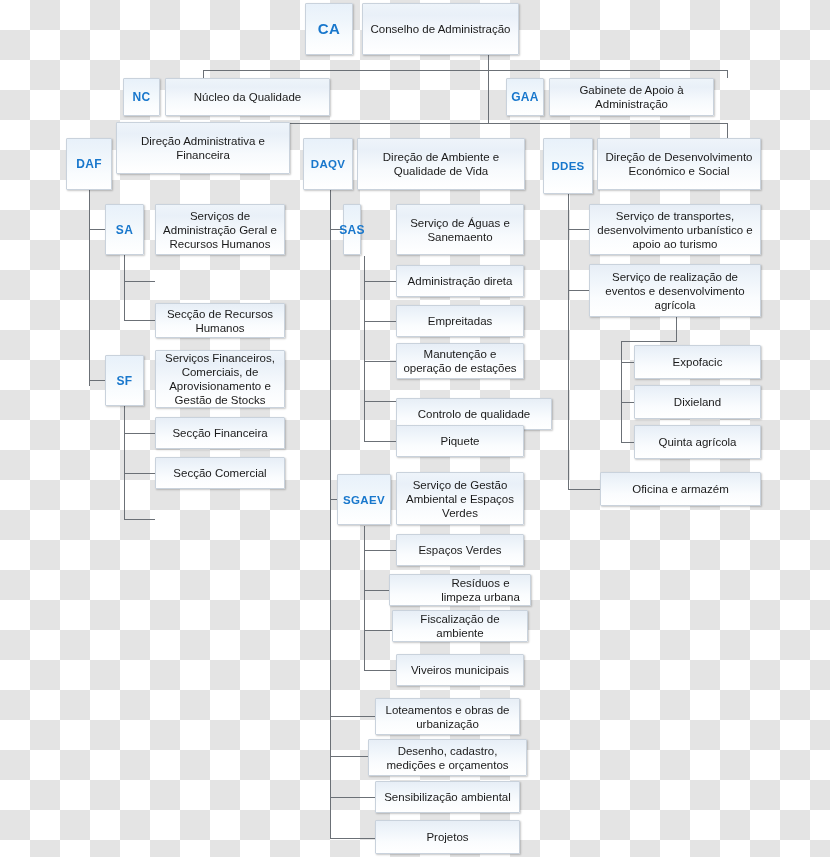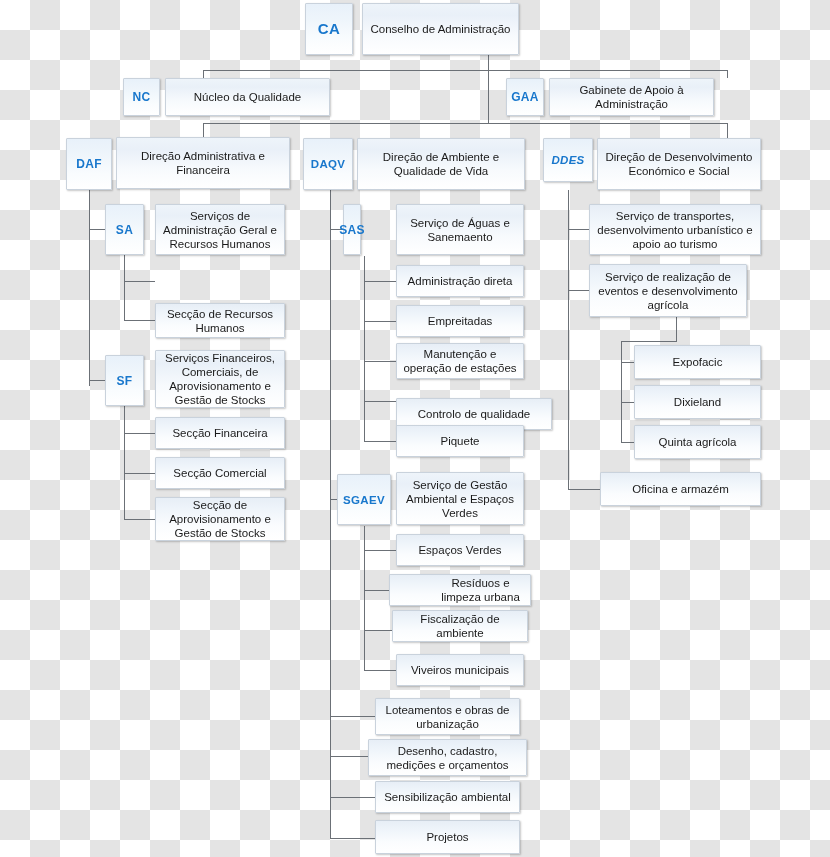--- a/index.html
+++ b/index.html
@@ -128,32 +128,32 @@
   <div class="box code small" style="left:506px;top:78px;width:38px;height:38px;">
     <span>GAA</span>
   </div>
   <div class="box" style="left:549px;top:78px;width:165px;height:38px;">
     <span>Gabinete de Apoio à Administração</span>
   </div>
 
   <div class="box code small" style="left:66px;top:138px;width:46px;height:52px;">
     <span>DAF</span>
   </div>
-  <div class="box" style="left:116px;top:137px;width:174px;height:52px;">
+  <div class="box" style="left:116px;top:122px;width:174px;height:52px;">
     <span>Direção Administrativa e Financeira</span>
   </div>
 
   <div class="box code tiny" style="left:303px;top:138px;width:50px;height:52px;">
     <span>DAQV</span>
   </div>
   <div class="box" style="left:357px;top:138px;width:168px;height:52px;">
     <span>Direção de Ambiente e Qualidade de Vida</span>
   </div>
 
-  <div class="box code tiny" style="left:543px;top:138px;width:50px;height:44px;font-style:italic;">
+  <div class="box code tiny" style="left:543px;top:138px;width:50px;height:56px;">
     <span>DDES</span>
   </div>
   <div class="box" style="left:597px;top:138px;width:164px;height:52px;">
     <span>Direção de Desenvolvimento Económico e Social</span>
   </div>
 
   <div class="box code small" style="left:105px;top:204px;width:39px;height:51px;">
     <span>SA</span>
   </div>
   <div class="box" style="left:155px;top:204px;width:130px;height:51px;">
@@ -168,23 +168,20 @@
   </div>
   <div class="box" style="left:155px;top:350px;width:130px;height:58px;">
     <span>Serviços Financeiros, Comerciais, de Aprovisionamento e Gestão de Stocks</span>
   </div>
   <div class="box leaf" style="left:155px;top:417px;width:130px;height:32px;">
     <span>Secção Financeira</span>
   </div>
   <div class="box leaf" style="left:155px;top:457px;width:130px;height:32px;text-align:center;">
     <span>Secção Comercial</span>
   </div>
-  <div class="box leaf" style="left:155px;top:497px;width:130px;height:44px;">
-    <span>Secção de Aprovisionamento e Gestão de Stocks</span>
-  </div>
 
   <div class="box code small" style="left:343px;top:204px;width:18px;height:51px;">
     <span>SAS</span>
   </div>
   <div class="box" style="left:396px;top:204px;width:128px;height:51px;">
     <span>Serviço de Águas e Sanemaento</span>
   </div>
   <div class="box leaf" style="left:396px;top:265px;width:128px;height:32px;">
     <span>Administração direta</span>
   </div>
@@ -229,21 +226,21 @@
   <div class="box leaf" style="left:375px;top:781px;width:145px;height:32px;">
     <span>Sensibilização ambiental</span>
   </div>
   <div class="box leaf" style="left:375px;top:820px;width:145px;height:34px;">
     <span>Projetos</span>
   </div>
 
   <div class="box leaf" style="left:589px;top:204px;width:172px;height:51px;">
     <span>Serviço de transportes, desenvolvimento urbanístico e apoio ao turismo</span>
   </div>
-  <div class="box leaf" style="left:589px;top:264px;width:158px;height:53px;justify-content:center;">
+  <div class="box leaf" style="left:589px;top:264px;width:172px;height:53px;justify-content:center;">
     <span>Serviço de realização de eventos e desenvolvimento agrícola</span>
   </div>
 
   <div class="box leaf" style="left:634px;top:345px;width:127px;height:34px;">
     <span>Expofacic</span>
   </div>
   <div class="box leaf" style="left:634px;top:385px;width:127px;height:34px;">
     <span>Dixieland</span>
   </div>
   <div class="box leaf" style="left:634px;top:425px;width:127px;height:34px;">

